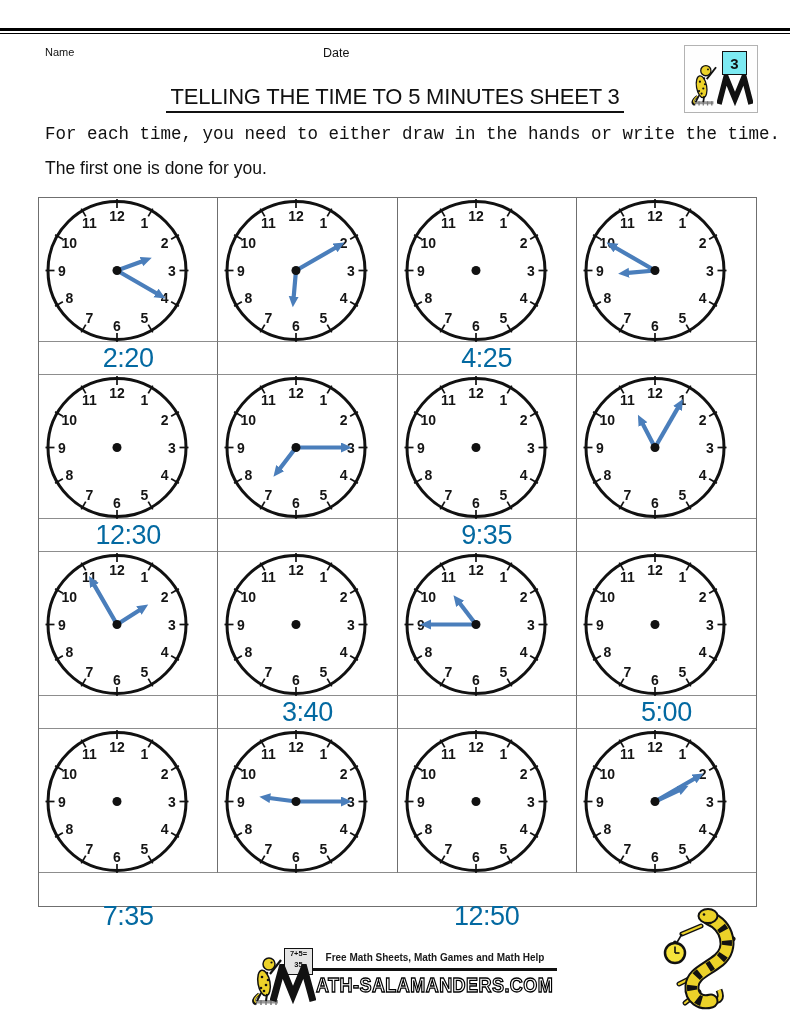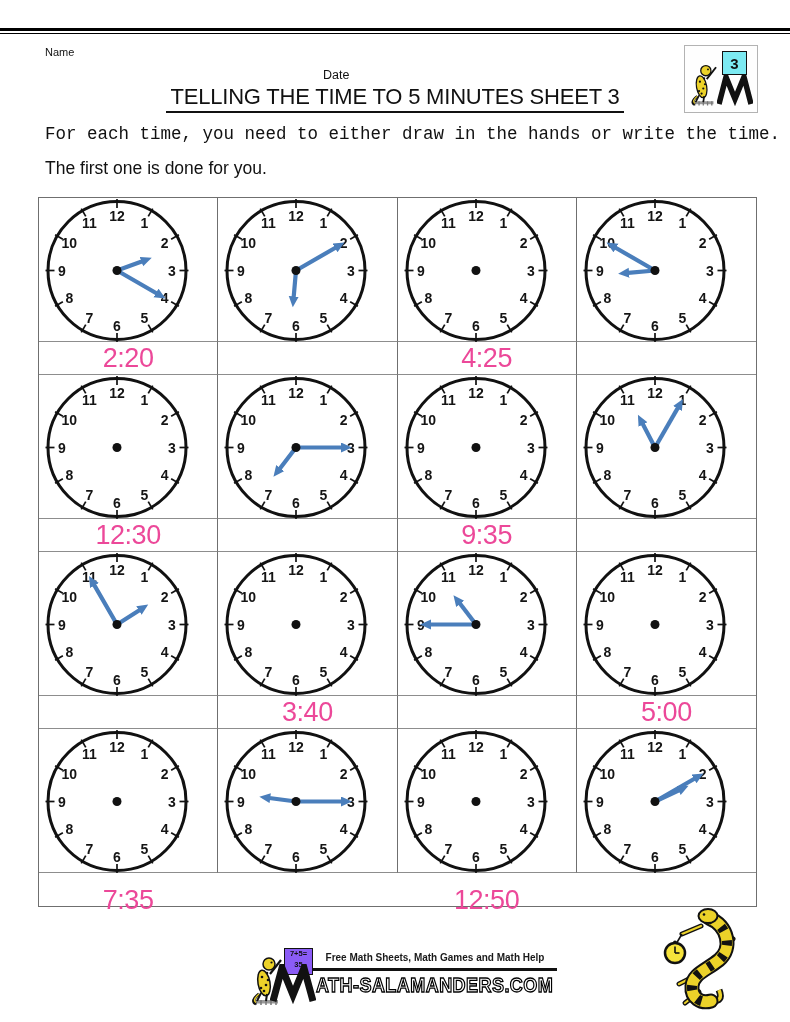--- a/index.html
+++ b/index.html
@@ -3,21 +3,21 @@
 <meta charset="utf-8">
 <style>
   html,body{margin:0;padding:0;}
   body{
     width:790px;height:1022px;position:relative;background:#ffffff;
     font-family:"Liberation Sans",sans-serif;color:#111;overflow:hidden;
   }
   .topline-thick{position:absolute;left:0;top:28px;width:790px;height:3px;background:#000;}
   .topline-thin{position:absolute;left:0;top:33px;width:790px;height:1px;background:#000;}
   .name-label{position:absolute;left:45px;top:46px;font-size:11px;}
-  .date-label{position:absolute;left:323px;top:46px;font-size:12.5px;margin-top:22px;}
+  .date-label{position:absolute;left:323px;top:46px;font-size:12.5px;}
 
   .logo-box{position:absolute;left:684px;top:45px;width:72px;height:66px;border:1px solid #b3b3b3;background:#fefefe;}
   .logo-board{position:absolute;left:37px;top:5px;width:23px;height:22px;background:#7ceaf2;border:1.6px solid #111;
     display:flex;align-items:center;justify-content:center;font-size:15px;font-weight:bold;}
   .logo-m{position:absolute;left:32px;top:28px;}
 
   .sheet-title{position:absolute;left:0;top:84px;width:790px;text-align:center;font-size:22px;letter-spacing:-0.2px;}
   .sheet-title span{border-bottom:2px solid #111;padding:0 4px 2px 4px;}
   .instr{position:absolute;left:45px;font-size:17.5px;}
   .instr1{top:124px;font-family:Liberation Mono, monospace;} .instr2{top:158px;text-align:center;}
@@ -26,31 +26,31 @@
     position:absolute;left:38px;top:197px;width:717px;
     display:grid;grid-template-columns:repeat(4,1fr);
     grid-template-rows:repeat(4,144px 33px);
     border:1px solid #6f6f6f;background:#fff;
   }
   .grid > div{border-right:1px solid #6f6f6f;border-bottom:1px solid #8d8d8d;}
   .grid > div:nth-child(4n){border-right:none;}
   .grid > div:nth-last-child(-n+4){border-bottom:none;margin-top:43px;}
   .clock-cell{position:relative;overflow:visible;}
   .clock-cell svg{position:absolute;left:0;top:0;}
-  .answer-cell{display:flex;align-items:flex-end;justify-content:center;
-    font-size:27px;letter-spacing:-0.5px;color:#ec4899;}
+  .answer-cell{display:flex;align-items:center;justify-content:center;
+    font-size:27px;letter-spacing:-0.5px;color:#0369a1;}
 
   .footer-tagline{position:absolute;left:312px;top:952px;width:246px;text-align:center;
     font-size:10px;font-weight:bold;color:#1a1a1a;}
   .footer-rule{position:absolute;left:312px;top:968px;width:245px;height:3px;background:#111;}
   .footer-m{position:absolute;left:270px;top:964px;}
   .footer-site{position:absolute;left:316px;top:974px;font-size:20px;font-weight:bold;
     color:#fff;-webkit-text-stroke:1.3px #000;letter-spacing:0.5px;
     transform:scaleX(0.9);transform-origin:left top;white-space:nowrap;}
-  .footer-board{position:absolute;left:284px;top:948px;width:27px;height:25px;background:#8b5cf6;border:1.5px solid #111;
+  .footer-board{position:absolute;left:284px;top:948px;width:27px;height:25px;background:#e5e5e5;border:1.5px solid #111;
     font-size:7.5px;font-weight:bold;text-align:center;line-height:1.4;}
   .small-salamander{position:absolute;}
   .ftr-sal{left:248px;top:944px;}
   .big-salamander{position:absolute;left:646px;top:906px;}
 </style>
 </head>
 <body>
 
 <div class="topline-thick"></div>
 <div class="topline-thin"></div>

